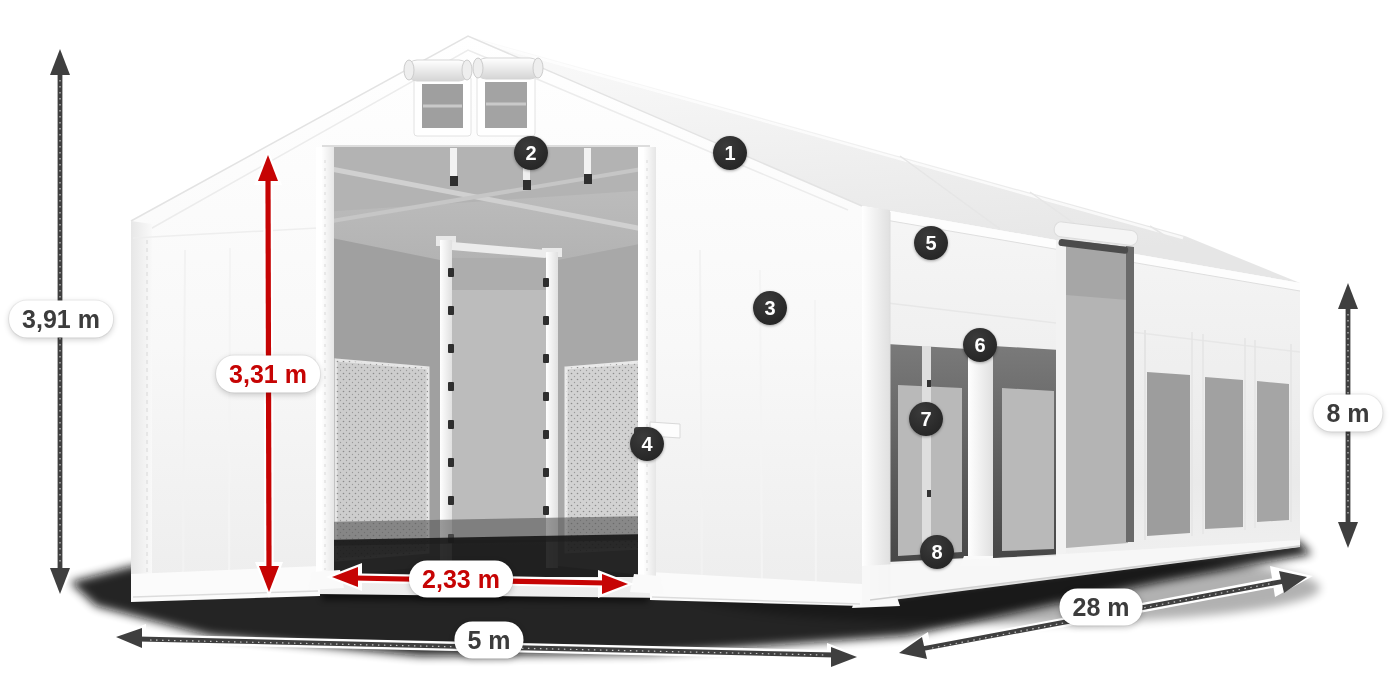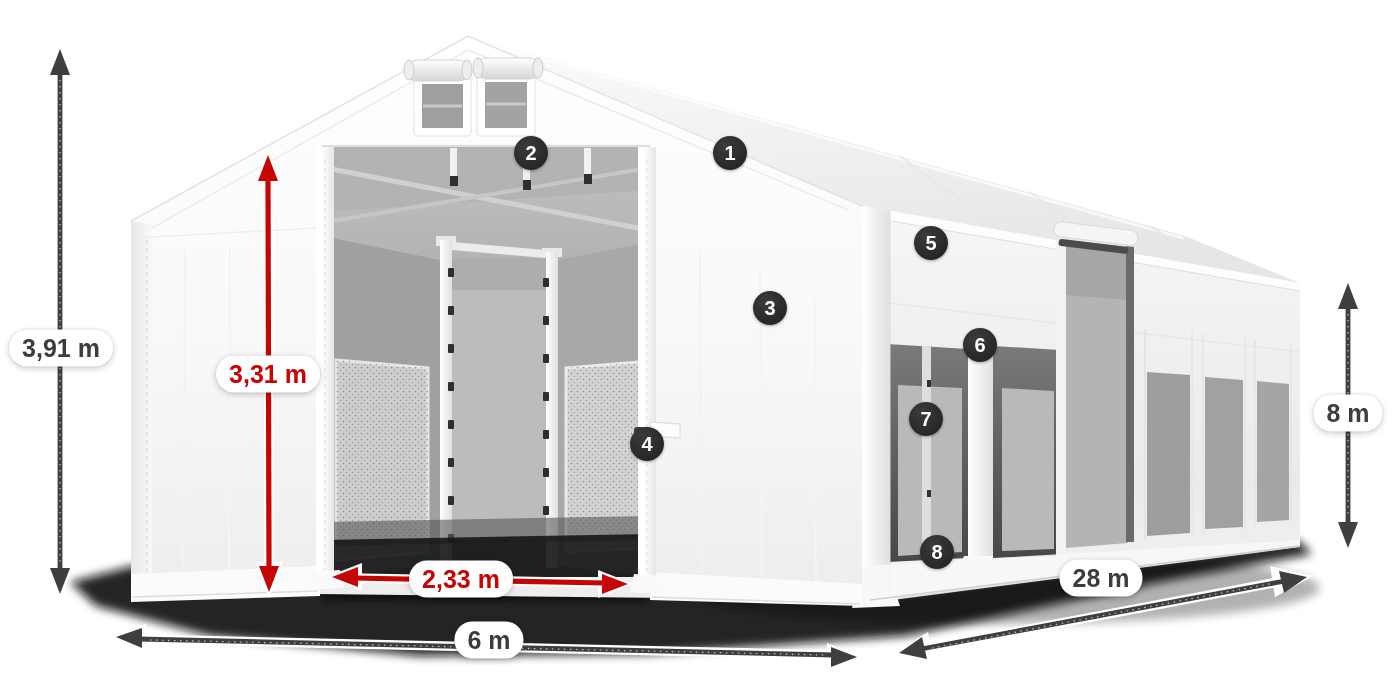--- a/index.html
+++ b/index.html
@@ -308,25 +308,25 @@
     <line class="shaft-w" x1="1348" y1="300" x2="1348" y2="531"></line>
     <polygon class="head-w" points="1348,277 1334,313 1362,313"></polygon>
         <polygon class="head-w" points="1348,554 1334,518 1362,518"></polygon>
     <line class="shaft-d" x1="1348" y1="304" x2="1348" y2="527"></line>
     <polygon class="head-d" points="1348,283 1338,309 1358,309"></polygon>
         <polygon class="head-d" points="1348,548 1338,522 1358,522"></polygon>
     <line class="stitch" x1="1348" y1="314" x2="1348" y2="516"></line>
   </g>
 </svg>
 
-<div class="pill" style="left:61px;top:319px;margin-top:29px;">3,91 m</div>
+<div class="pill" style="left:61px;top:319px;">3,91 m</div>
 <div class="pill red" style="left:268px;top:374px;">3,31 m</div>
 <div class="pill red" style="left:461px;top:579px;">2,33 m</div>
-<div class="pill" style="left:489px;top:640px;">6 m</div>
-<div class="pill" style="left:1101px;top:578px;">28 m</div>
+<div class="pill" style="left:489px;top:640px;">5 m</div>
+<div class="pill" style="left:1101px;top:607px;">28 m</div>
 <div class="pill" style="left:1348px;top:413px;">8 m</div>
 
 <div class="badge" style="left:730px;top:153px;">1</div>
 <div class="badge" style="left:531px;top:153px;">2</div>
 <div class="badge" style="left:770px;top:308px;">3</div>
 <div class="badge" style="left:647px;top:444px;">4</div>
 <div class="badge" style="left:931px;top:243px;">5</div>
 <div class="badge" style="left:980px;top:345px;">6</div>
 <div class="badge" style="left:926px;top:419px;">7</div>
 <div class="badge" style="left:937px;top:552px;">8</div>

